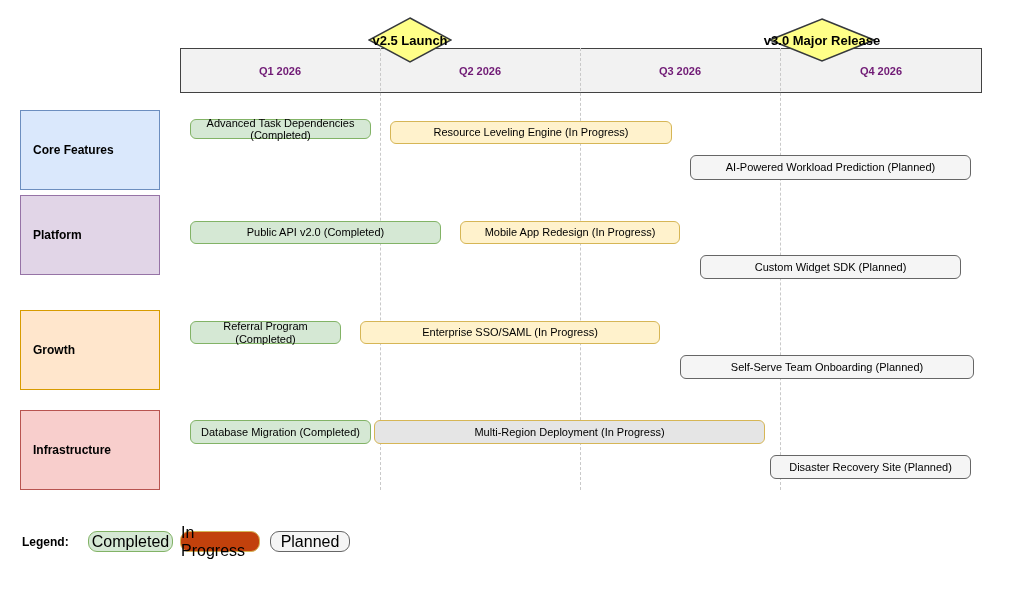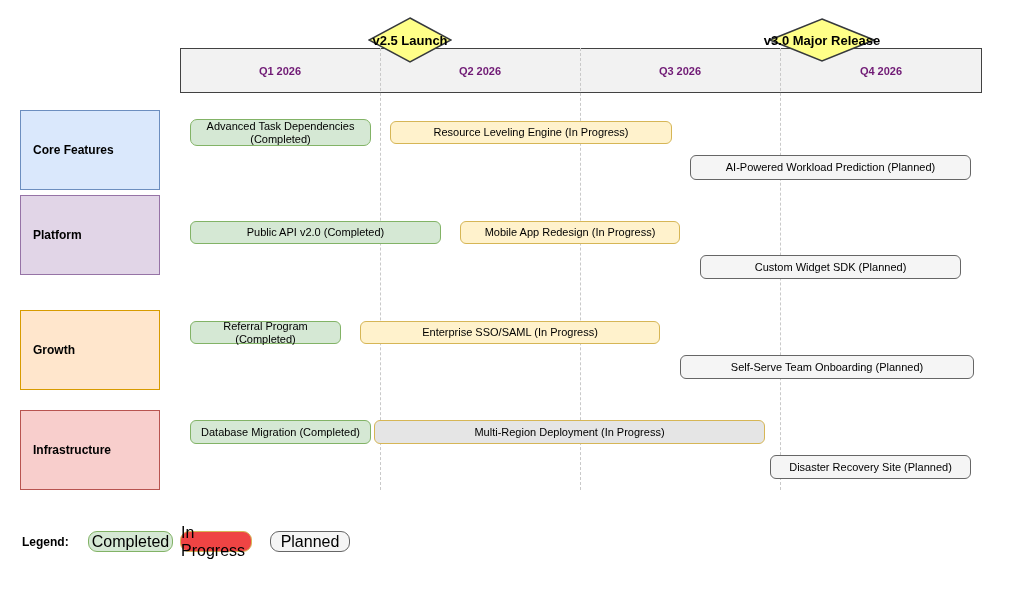--- a/index.html
+++ b/index.html
@@ -53,21 +53,21 @@
       <div class="gridline abs" style="left: 580px; top: 48px; width: 0px; height: 442px;"></div>
       <div class="gridline abs" style="left: 780px; top: 48px; width: 0px; height: 442px;"></div>
     </div>
   <div id="rows">
       <div class="row-label abs" style="background: rgb(218, 232, 252); border-color: rgb(108, 142, 191); left: 20px; top: 110px; width: 140px; height: 80px;">Core Features</div>
       <div class="row-label abs" style="background: rgb(225, 213, 231); border-color: rgb(150, 115, 166); left: 20px; top: 195px; width: 140px; height: 80px;">Platform</div>
       <div class="row-label abs" style="background: rgb(255, 230, 204); border-color: rgb(215, 155, 0); left: 20px; top: 310px; width: 140px; height: 80px;">Growth</div>
       <div class="row-label abs" style="background: rgb(248, 206, 204); border-color: rgb(184, 84, 80); left: 20px; top: 410px; width: 140px; height: 80px;">Infrastructure</div>
     </div>
   <div id="tasks">
-      <div class="task abs" style="background: rgb(213, 232, 212); border-color: rgb(130, 179, 102); left: 190px; top: 119px; width: 181px; height: 27px; border-radius: 7px;">Advanced Task Dependencies (Completed)</div>
+      <div class="task abs" style="background: rgb(213, 232, 212); border-color: rgb(130, 179, 102); left: 190px; top: 119px; width: 181px; height: 20px;">Advanced Task Dependencies (Completed)</div>
       <div class="task abs" style="background: rgb(255, 242, 204); border-color: rgb(214, 182, 86); left: 390px; top: 121px; width: 282px; height: 23px;">Resource Leveling Engine (In Progress)</div>
       <div class="task abs" style="background: rgb(245, 245, 245); border-color: rgb(102, 102, 102); left: 690px; top: 155px; width: 281px; height: 25px;">AI-Powered Workload Prediction (Planned)</div>
       <div class="task abs" style="background: rgb(213, 232, 212); border-color: rgb(130, 179, 102); left: 190px; top: 221px; width: 251px; height: 23px;">Public API v2.0 (Completed)</div>
       <div class="task abs" style="background: rgb(255, 242, 204); border-color: rgb(214, 182, 86); left: 460px; top: 221px; width: 220px; height: 23px;">Mobile App Redesign (In Progress)</div>
       <div class="task abs" style="background: rgb(245, 245, 245); border-color: rgb(102, 102, 102); left: 700px; top: 255px; width: 261px; height: 24px;">Custom Widget SDK (Planned)</div>
       <div class="task abs" style="background: rgb(213, 232, 212); border-color: rgb(130, 179, 102); left: 190px; top: 321px; width: 151px; height: 23px;">Referral Program (Completed)</div>
       <div class="task abs" style="background: rgb(255, 242, 204); border-color: rgb(214, 182, 86); left: 360px; top: 321px; width: 300px; height: 23px;">Enterprise SSO/SAML (In Progress)</div>
       <div class="task abs" style="background: rgb(245, 245, 245); border-color: rgb(102, 102, 102); left: 680px; top: 355px; width: 294px; height: 24px;">Self-Serve Team Onboarding (Planned)</div>
       <div class="task abs" style="background: rgb(213, 232, 212); border-color: rgb(130, 179, 102); left: 190px; top: 420px; width: 181px; height: 24px;">Database Migration (Completed)</div>
       <div class="task abs" style="background: #e5e5e5; border-color: rgb(214, 182, 86); left: 374px; top: 420px; width: 391px; height: 24px;">Multi-Region Deployment (In Progress)</div>
@@ -83,16 +83,16 @@
       <div class="milestone abs" style="left: 769px; top: 18px; width: 106px; height: 44px;">
         <svg width="106" height="44">
           <polygon points="53,1 105,22 53,43 1,22" fill="#ffff88" stroke="#36393d" stroke-width="1.5"></polygon>
         </svg>
         <span class="ms-label">v3.0 Major Release</span>
       </div>
     </div>
   <div class="abs legend-title" id="legend-title" style="left: 22px; top: 531px; width: 60px; height: 21px;">Legend:</div>
   <div id="legend">
       <div class="legend-chip abs" style="background: rgb(213, 232, 212); border-color: rgb(130, 179, 102); left: 88px; top: 531px; width: 85px; height: 21px;">Completed</div>
-      <div class="legend-chip abs" style="background: #ef4444; border-color: rgb(214, 182, 86); left: 180px; top: 531px; width: 72px; height: 21px;">In Progress</div>
+      <div class="legend-chip abs" style="background: #c2410c; border-color: rgb(214, 182, 86); left: 180px; top: 531px; width: 80px; height: 21px;">In Progress</div>
       <div class="legend-chip abs" style="background: rgb(245, 245, 245); border-color: rgb(102, 102, 102); left: 270px; top: 531px; width: 80px; height: 21px;">Planned</div>
     </div>
 </div>
 
 </body></html>

